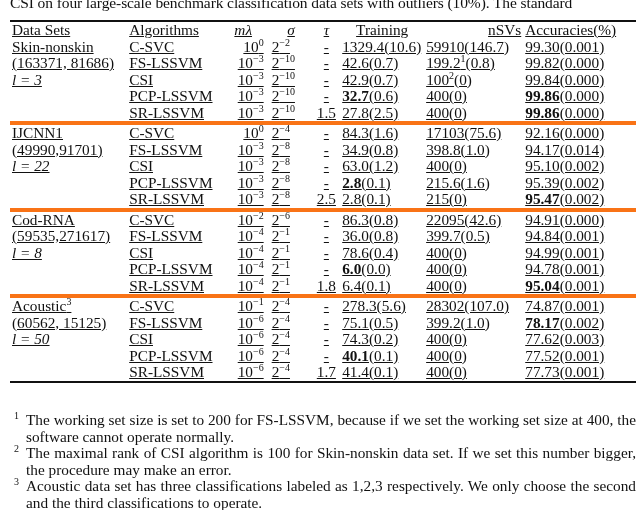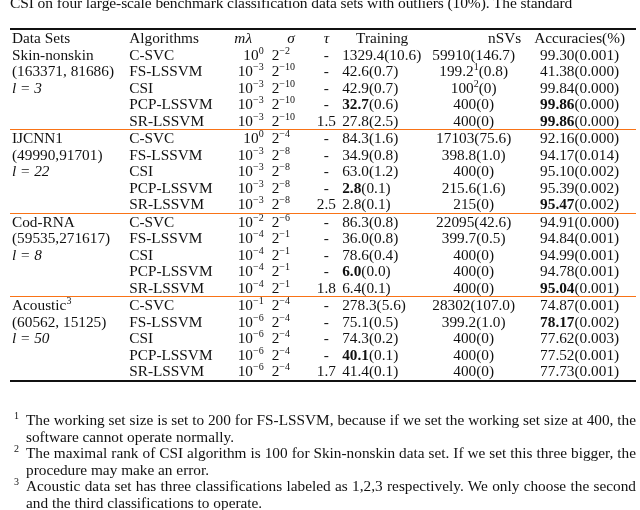--- a/index.html
+++ b/index.html
@@ -7,41 +7,41 @@
     width: 640px; height: 510px; overflow: hidden; position: relative;
     font-family: "DejaVu Serif", "Liberation Serif", serif;
     color: #111;
   }
   .caption {
     position: absolute; left: 10px; top: -6px; width: 626px;
     font-family: "Liberation Serif", serif; font-size: 15.5px; line-height: 17px;
     text-align: justify; letter-spacing: -0.1px;
   }
   table.results {
-    position: absolute; left: 10px; top: 28px; width: 626px;
+    position: absolute; left: 10px; top: 20px; width: 626px;
     border-collapse: collapse;
-    font-family: "Liberation Serif", serif; font-size: 15.3px;
+    font-family: "Liberation Serif", serif; font-size: 15.3px; text-decoration: underline;
   }
   table.results td, table.results th {
     padding: 0 2px; height: 16.5px; line-height: 16px; white-space: nowrap;
     font-weight: normal; vertical-align: top;
   }
   thead tr.top th { border-top: 2px solid #111; }
   thead tr.bottom th { border-bottom: 1px solid #111; }
-  tbody.group tr:first-child td { border-top: 1px solid #f97316; }
+  tbody.group tr:first-child td { border-top: 4px solid #f97316; }
   tbody.group.first tr:first-child td { border-top: none; }
   tbody.group.last tr:last-child td { border-bottom: 2px solid #111; }
   .c-ds { width: 114px; text-align: left; }
   .c-alg { width: 90px; text-align: left; }
   .c-ml { width: 42px; text-align: right; }
   .c-sig { width: 40px; text-align: left; padding-left: 6px !important; }
   .c-tau { width: 24px; text-align: center; }
   .c-time { width: 80px; text-align: left; }
-  .c-nsv { width: 96px; text-align: center; }
-  .c-acc { width: 110px; text-align: center; margin-top: 12px; }
+  .c-nsv { width: 96px; text-align: left; }
+  .c-acc { width: 110px; text-align: left; margin-top: 12px; }
   th.c-time { text-align: center; margin-top: 16px; }
   th.c-nsv { text-align: right; }
   sup { font-size: 10px; line-height: 0; vertical-align: 6px; }
   .it { font-style: italic; }
   b { font-weight: bold; }
   .footnotes {
     position: absolute; left: 14px; top: 412px; width: 622px;
     font-family: "Liberation Serif", serif; font-size: 15.3px; line-height: 16.5px;
   }
   .fn { position: relative; padding-left: 12px; text-align: justify; margin-bottom: 0; }
@@ -79,21 +79,21 @@
         <td class="c-acc"><b></b><span>99.30(0.001)</span></td>
       </tr>
       <tr>
         <td class="c-ds"><span>(163371, 81686)</span></td>
         <td class="c-alg">FS-LSSVM</td>
         <td class="c-ml"><span>10</span><sup>−3</sup></td>
         <td class="c-sig"><span>2</span><sup>−10</sup></td>
         <td class="c-tau">-</td>
         <td class="c-time"><b></b><span>42.6(0.7)</span></td>
         <td class="c-nsv"><span>199.2</span><sup>1</sup><span>(0.8)</span></td>
-        <td class="c-acc"><b></b><span>41.38(0.000)</span></td>
+        <td class="c-acc"><b></b><span>99.82(0.000)</span></td>
       </tr>
       <tr>
         <td class="c-ds"><span class="it">l = 3</span></td>
         <td class="c-alg">CSI</td>
         <td class="c-ml"><span>10</span><sup>−3</sup></td>
         <td class="c-sig"><span>2</span><sup>−10</sup></td>
         <td class="c-tau">-</td>
         <td class="c-time"><b></b><span>42.9(0.7)</span></td>
         <td class="c-nsv"><span>100</span><sup>2</sup><span>(0)</span></td>
         <td class="c-acc"><b></b><span>99.84(0.000)</span></td>
@@ -272,15 +272,15 @@
         <td class="c-tau">1.7</td>
         <td class="c-time"><b></b><span>41.4(0.1)</span></td>
         <td class="c-nsv"><span>400(0)</span><sup></sup><span></span></td>
         <td class="c-acc"><b></b><span>77.73(0.001)</span></td>
       </tr>
     </tbody>
 </table>
 
 <div class="footnotes">
   <div class="fn"><span class="mark">1</span><span>The working set size is set to 200 for FS-LSSVM, because if we set the working set size at 400, the software cannot operate normally.</span></div>
-  <div class="fn"><span class="mark">2</span><span>The maximal rank of CSI algorithm is 100 for Skin-nonskin data set. If we set this three bigger, the procedure may make an error.</span></div>
+  <div class="fn"><span class="mark">2</span><span>The maximal rank of CSI algorithm is 100 for Skin-nonskin data set. If we set this number bigger, the procedure may make an error.</span></div>
   <div class="fn"><span class="mark">3</span><span>Acoustic data set has three classifications labeled as 1,2,3 respectively. We only choose the second and the third classifications to operate.</span></div>
 </div>
 
 </body></html>

